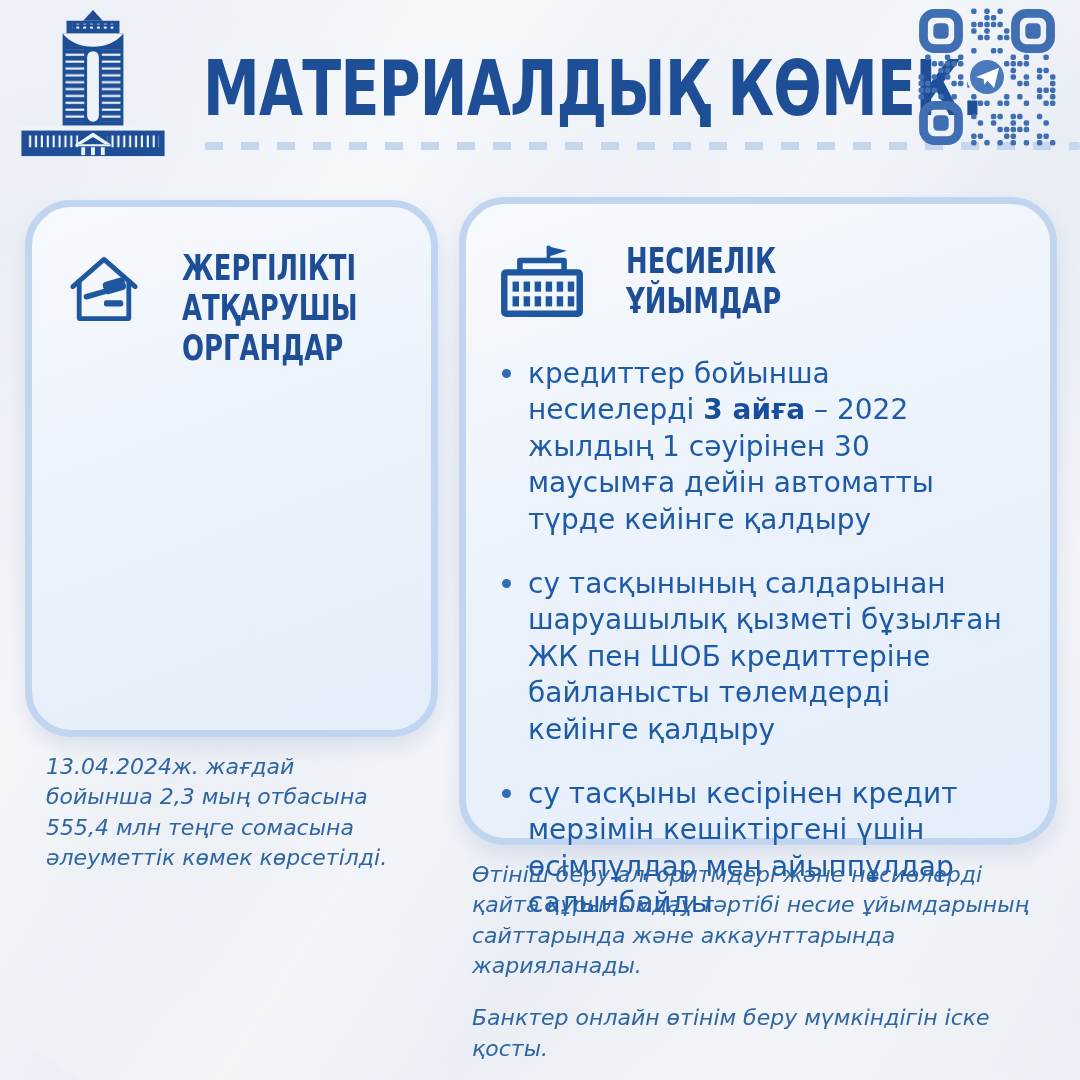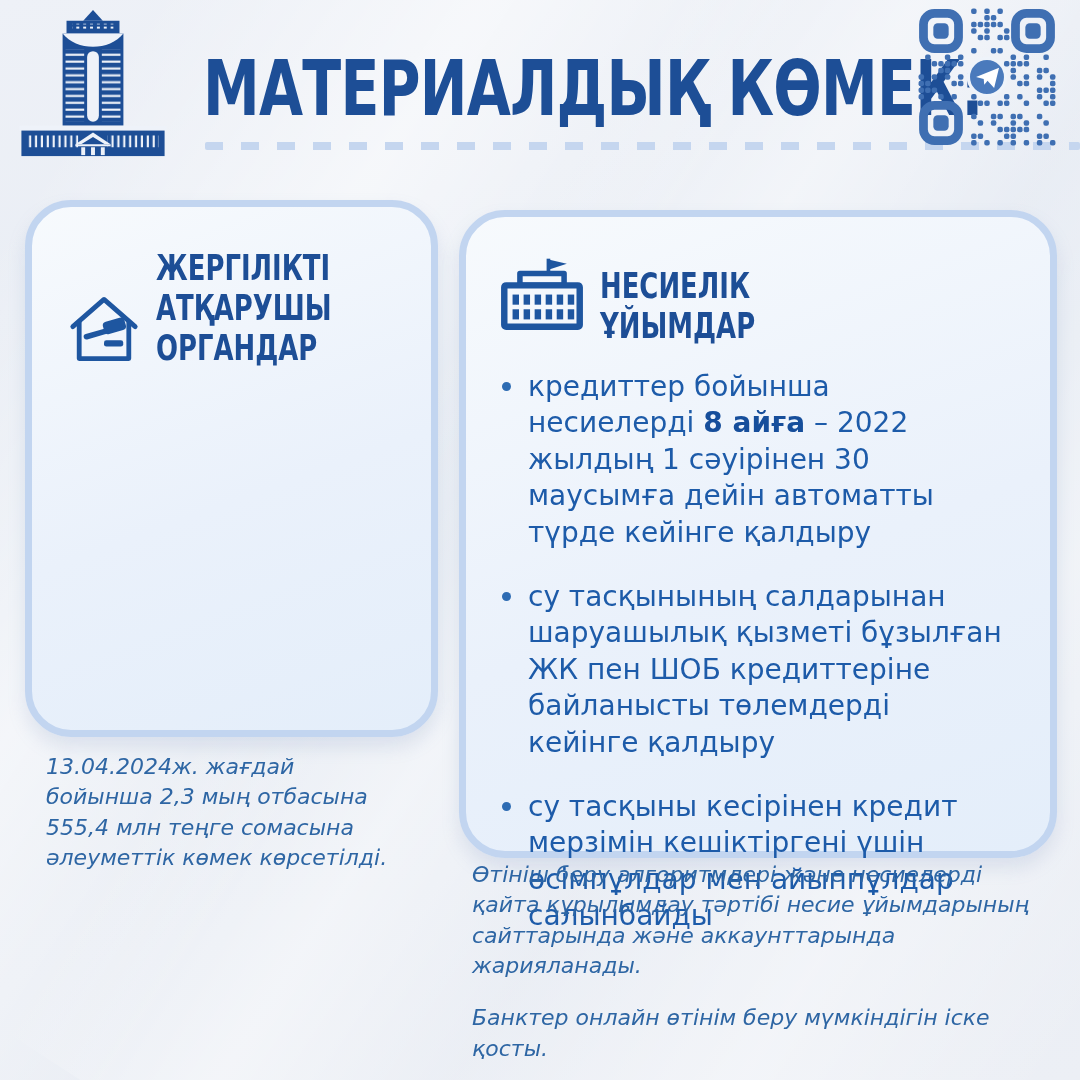--- a/index.html
+++ b/index.html
@@ -18,22 +18,22 @@
     white-space:nowrap;transform:scaleX(.75);transform-origin:left top;letter-spacing:-1px;}
   .dash-row{position:absolute;left:205px;top:142px;width:875px;height:8px;
     background:repeating-linear-gradient(90deg,#c5d6ef 0 18px,rgba(0,0,0,0) 18px 36px);border-radius:2px;}
   .qr{position:absolute;left:918px;top:8px;width:138px;height:138px;}
 
   
   .card{position:absolute;border:7px solid #c2d5f0;border-radius:46px;
     background:linear-gradient(160deg,#f7fafd 0%,#eaf1fb 55%,#e4eefa 100%);
     box-shadow:0 10px 18px rgba(120,145,190,.18);}
   .card-left{left:25px;top:200px;width:399px;height:523px;}
-  .card-right{left:459px;top:197px;width:584px;height:634px;margin-top:13px;}
-  .card-head{position:absolute;display:flex;align-items:flex-end;gap:12px;}
+  .card-right{left:459px;top:197px;width:584px;height:634px;}
+  .card-head{position:absolute;display:flex;align-items:flex-start;gap:38px;}
   .card-left .card-head{left:32px;top:42px;}
   .card-right .card-head{left:30px;top:38px;}
   .head-icon{flex:0 0 auto;}
   .card-title{font-size:35px;font-weight:bold;color:#1d4e96;line-height:1.14;
     transform:scaleX(.74);transform-origin:left center;white-space:nowrap;}
   .bullets{position:absolute;list-style:none;margin:0;padding:0;color:#1d5ba9;font-size:28px;line-height:1.3;}
   .card-left .bullets{left:34px;top:178px;width:290px;}
   .card-right .bullets{left:32px;top:152px;width:505px;}
   .bullets li{position:relative;padding-left:30px;margin-bottom:28px;}
   .bullets li::before{content:"";position:absolute;left:4px;top:13px;width:9px;height:9px;border-radius:50%;background:#2e6cb3;}
@@ -258,21 +258,21 @@
           <rect x="66" y="59" width="7" height="11"></rect>
             <rect x="78" y="59" width="7" height="11"></rect>
         </g>
       </svg>
       <div class="card-title">
         <div>НЕСИЕЛІК</div>
         <div>ҰЙЫМДАР</div>
       </div>
     </div>
     <ul class="bullets">
-      <li><span>кредиттер бойынша несиелерді </span><span class="b">8 айға</span><span> – 2022 жылдың 1 сәуірінен 30 маусымға дейін автоматты түрде кейінге қалдыру</span></li>
+      <li><span>кредиттер бойынша несиелерді </span><span class="b">3 айға</span><span> – 2022 жылдың 1 сәуірінен 30 маусымға дейін автоматты түрде кейінге қалдыру</span></li>
       <li><span>су тасқынының салдарынан шаруашылық қызметі бұзылған ЖК пен ШОБ кредиттеріне байланысты төлемдерді кейінге қалдыру</span></li>
       <li><span>су тасқыны кесірінен кредит мерзімін кешіктіргені үшін өсімпұлдар мен айыппұлдар салынбайды</span></li>
     </ul>
   </div>
   <div class="note note-right">
     <p>Өтініш беру алгоритмдері және несиелерді қайта құрылымдау тәртібі несие ұйымдарының сайттарында және аккаунттарында жарияланады.</p>
     <p>Банктер онлайн өтінім беру мүмкіндігін іске қосты.</p>
   </div>
 </div>
 

